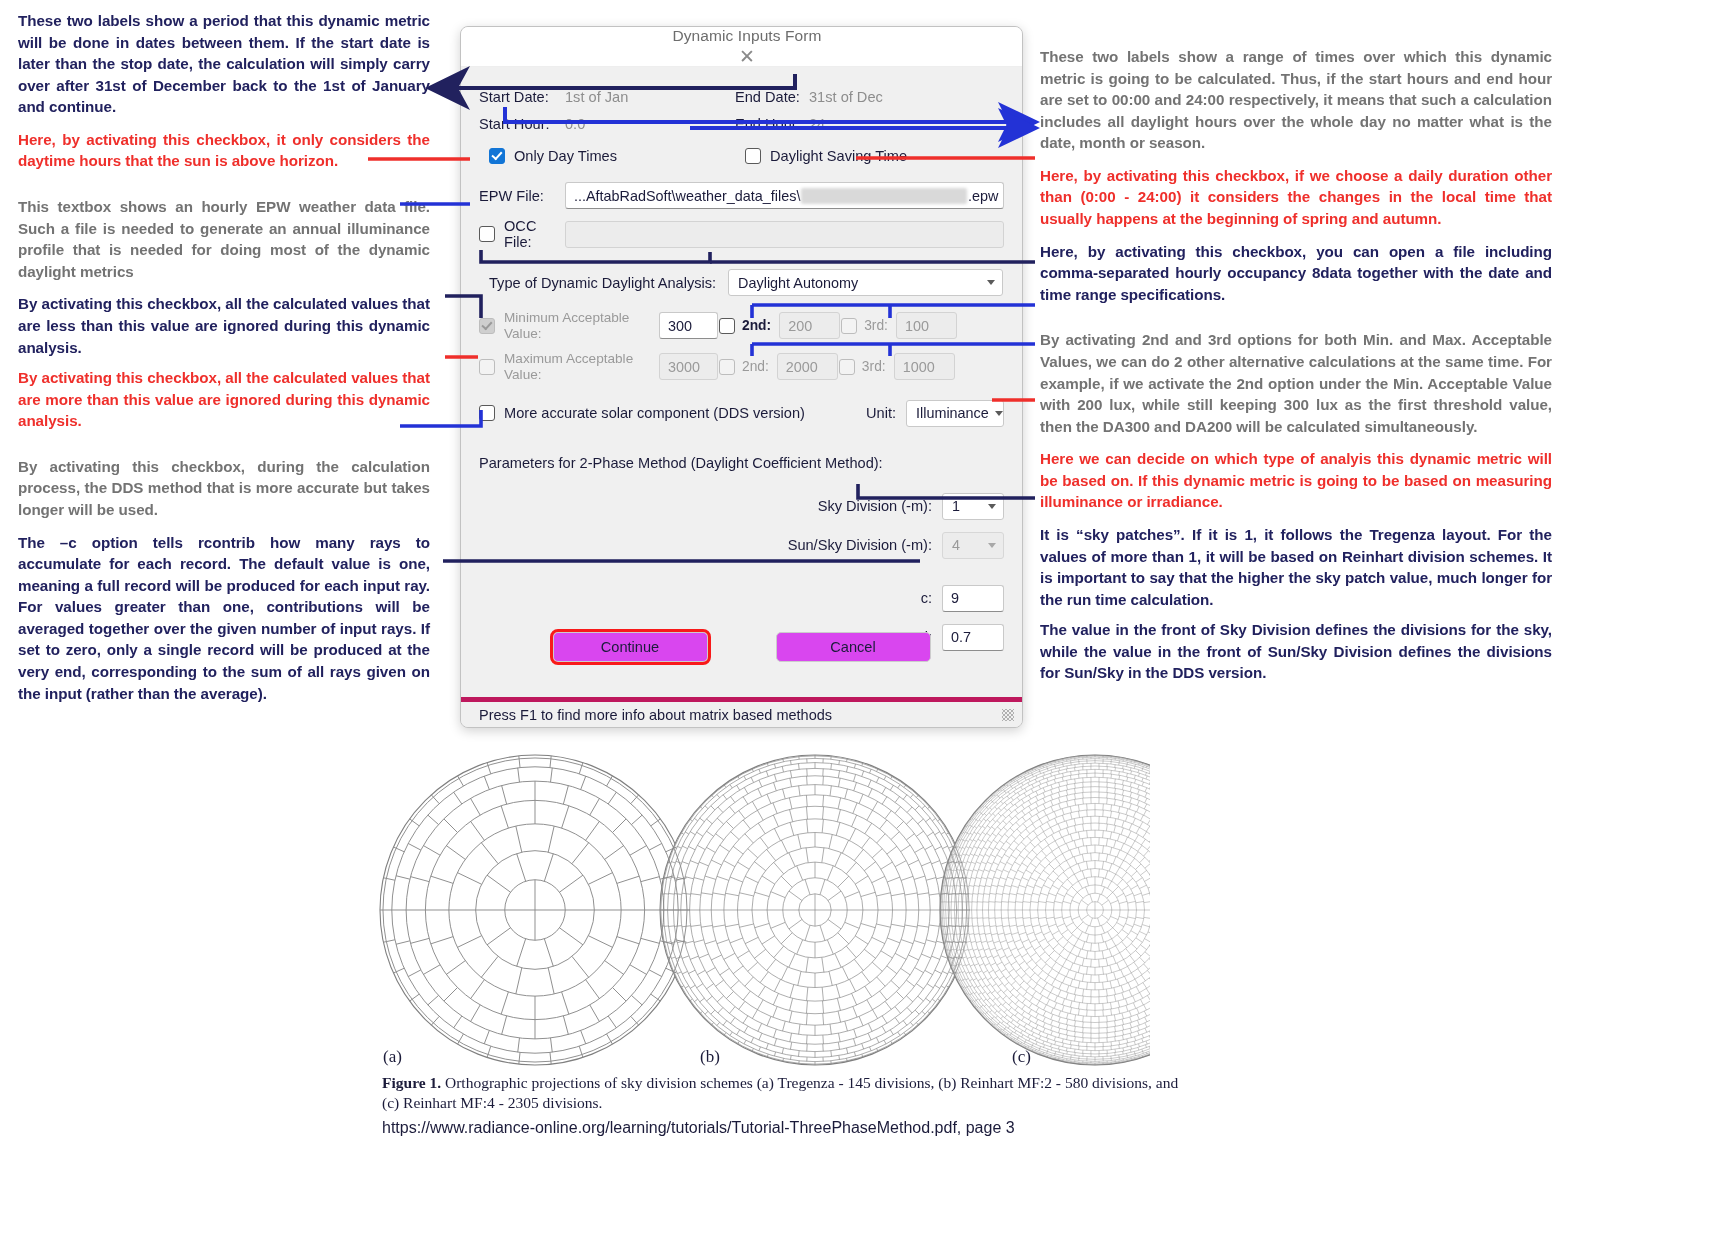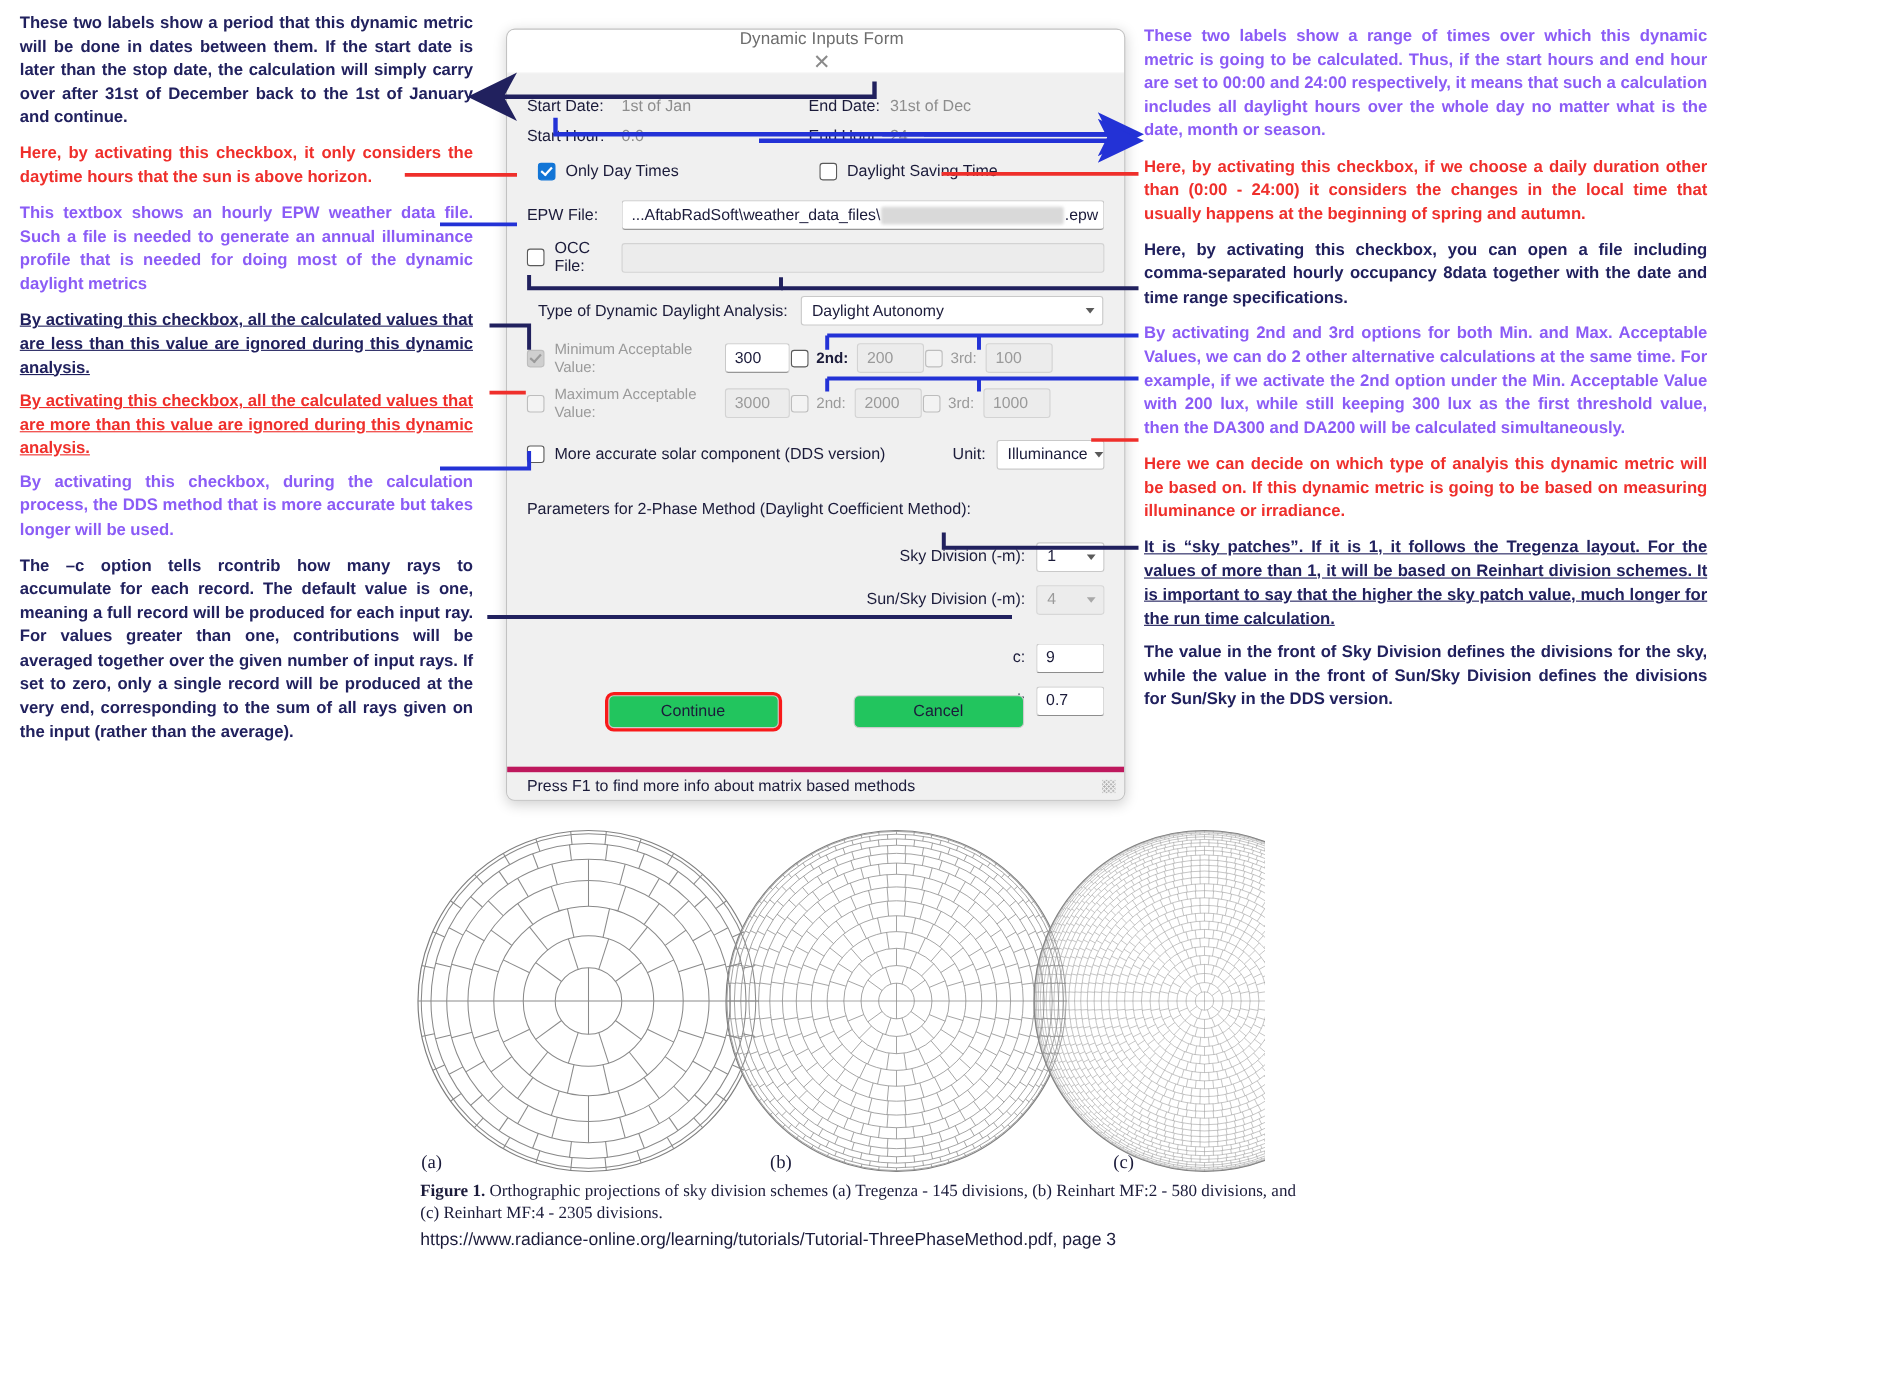--- a/index.html
+++ b/index.html
@@ -18,23 +18,23 @@
   .ann-right { left: 1040px; top: 22px; width: 512px; }
 
   .ann-p {
     font-size: 15.2px;
     line-height: 1.42;
     text-align: justify;
     margin: 0 0 11px 0;
     font-weight: 600;
     letter-spacing: -0.05px;
   }
-  .ann-p.tight { margin-bottom: 9px; text-decoration: underline; }
+  .ann-p.tight { margin-bottom: 9px; }
   .c-dark { color: #21215e; }
-  .c-blue { color: #8b5cf6; }
+  .c-blue { color: #737373; margin-top: 24px; }
   .c-red  { color: #ef2f2b; }
 
   
   .dialog {
     position: absolute;
     left: 460px; top: 26px;
     width: 563px; height: 702px;
     background: #f0f0f0;
     border: 1px solid #c2c2c2;
     border-radius: 8px;
@@ -206,21 +206,21 @@
   .sky-sel { width: 62px; }
   .num-box { width: 62px; }
 
   .btn-row {
     position: absolute; left: 0; bottom: 42px;
     width: 100%;
     display: flex; justify-content: center; gap: 68px;
   }
   .btn {
     width: 155px; height: 30px;
-    background: #22c55e;
+    background: #d946ef;
     border: 1px solid #cccccc;
     border-radius: 5px;
     display: flex; align-items: center; justify-content: center;
     font-size: 14.6px; color: #1b1b3a;
     cursor: pointer;
   }
   .btn-hl { outline: 3.2px solid #f81a1a; outline-offset: 0px; }
 
   
   .arrows { position: absolute; left: 0; top: 0; width: 1709px; height: 1252px; pointer-events: none; }

